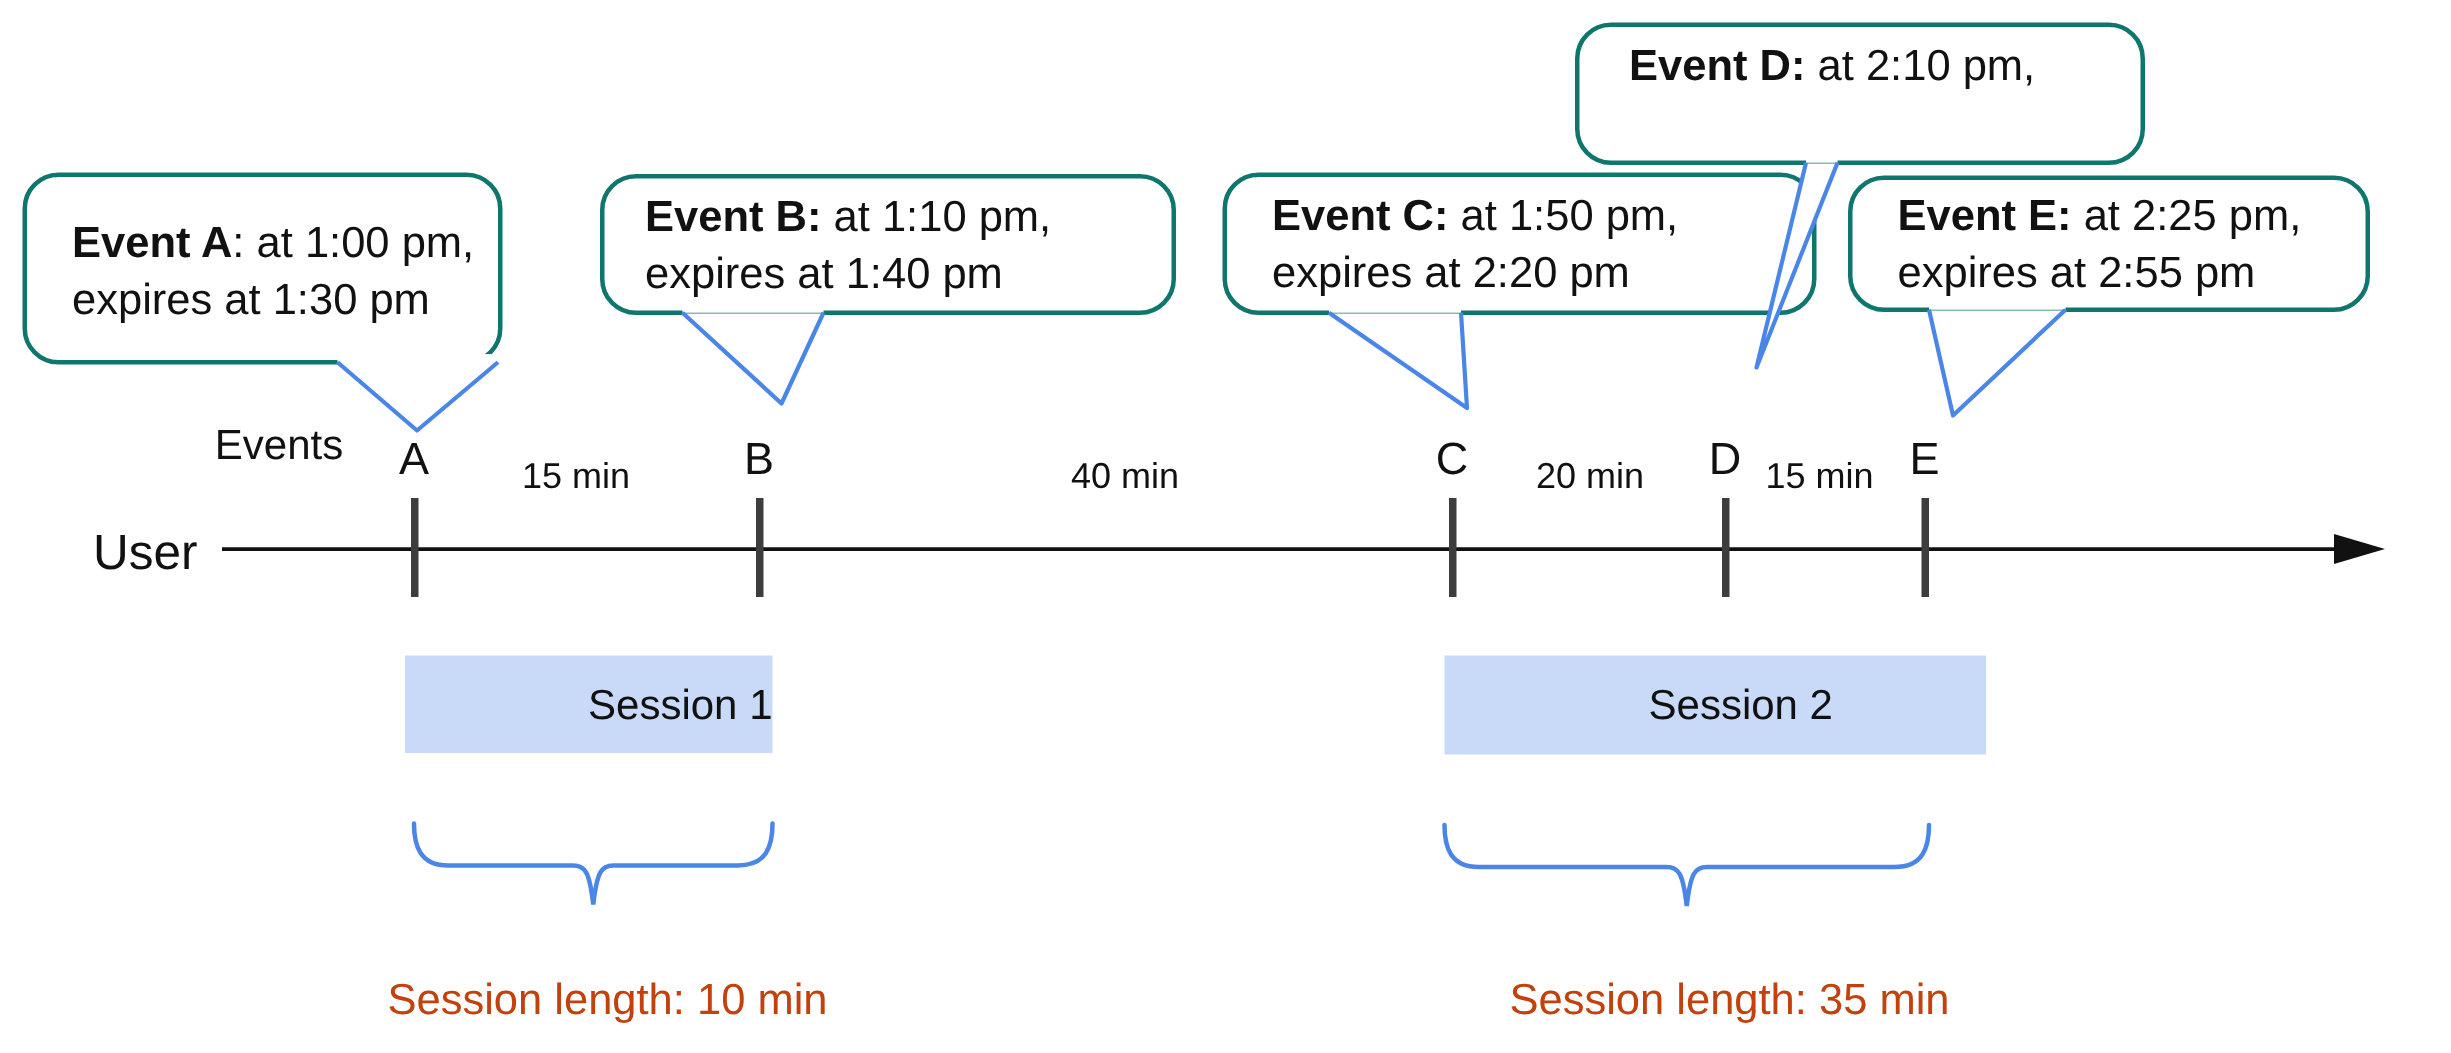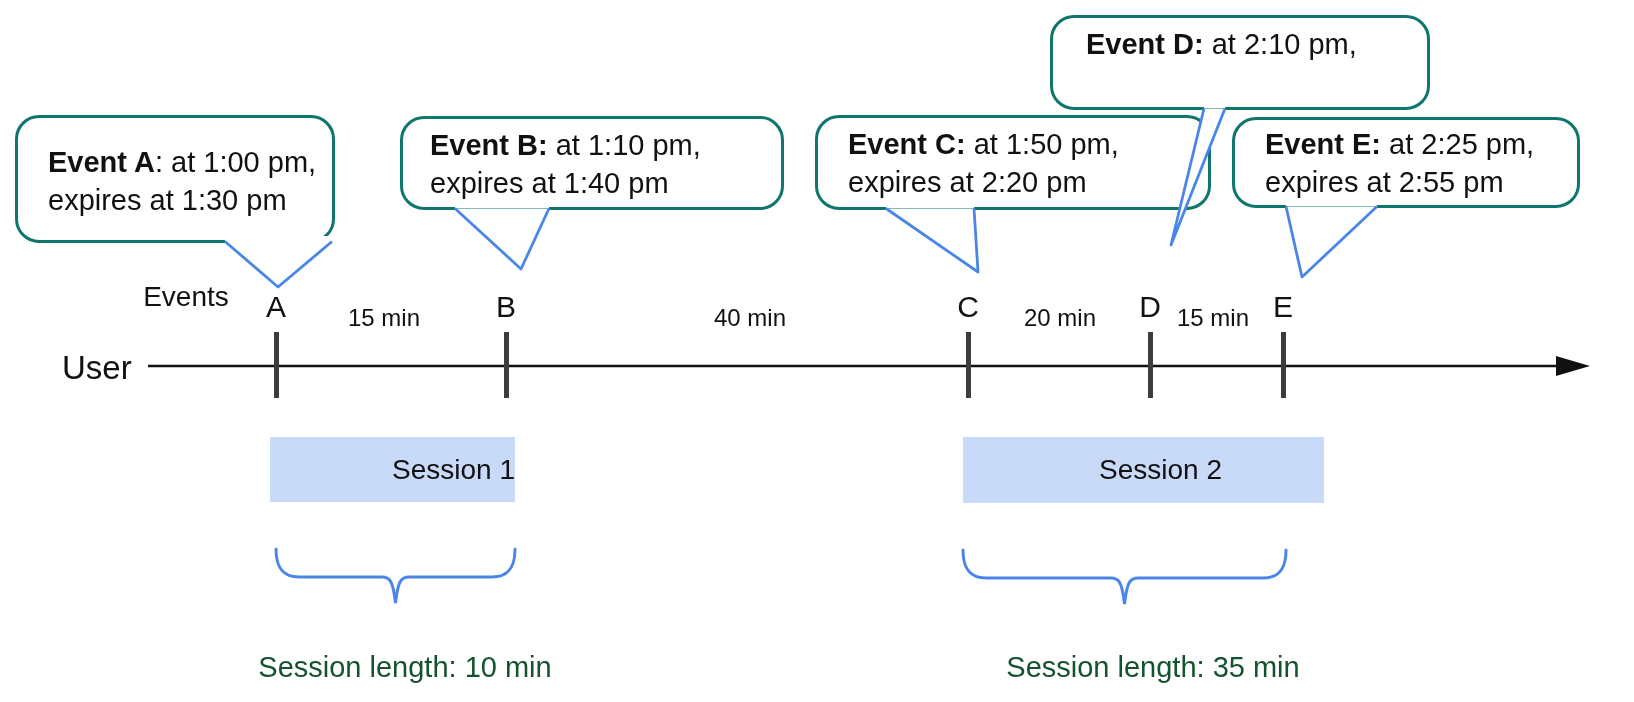--- a/index.html
+++ b/index.html
@@ -60,21 +60,21 @@
     z-index:1;
   }
   #session-box-1{left:270px;width:245px;height:65px;line-height:65px;text-align:right;}
   #session-box-2{left:963px;width:327px;height:66px;line-height:66px;padding-left:34px;}
 
   .session-length{
     position:absolute;
     top:651px;width:360px;
     text-align:center;
     font-size:29px;
-    color:#14532d;
+    color:#c2410c;
     z-index:3;
   }
   #session-length-1{left:225px;}
   #session-length-2{left:973px;}
 </style>
 </head>
 <body>
 
 <div id="canvas">
 

